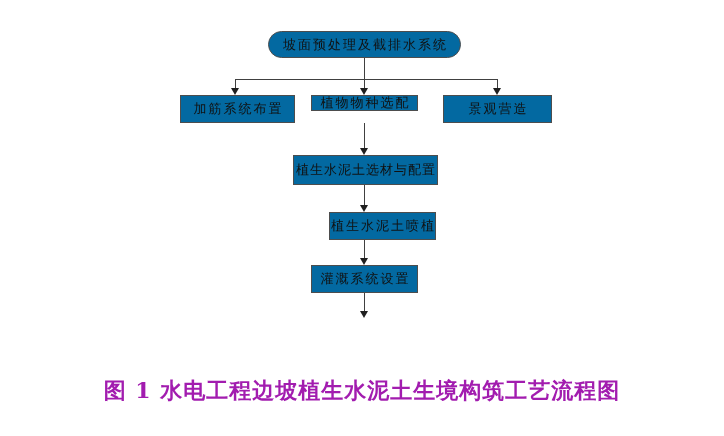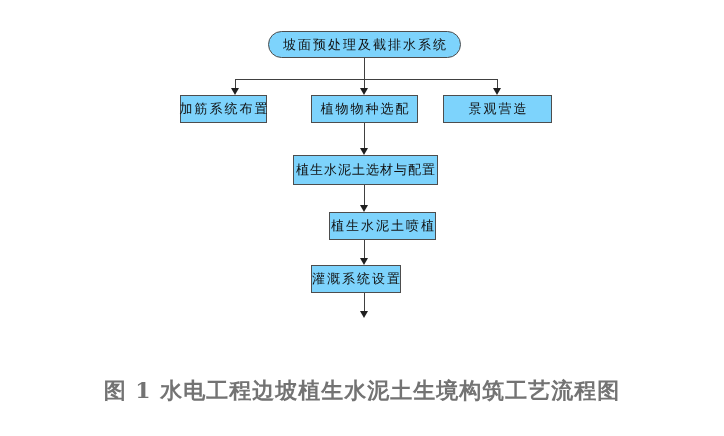--- a/index.html
+++ b/index.html
@@ -16,35 +16,35 @@
     font-family: "DejaVu Serif", "Liberation Serif", serif;
   }
   
   .node {
     position: absolute;
     box-sizing: border-box;
     display: flex;
     align-items: center;
     justify-content: center;
     border: 1px solid #4d4d4d;
-    background: #7dd3fc;
+    background: #0369a1;
     color: #111111;
     font-size: 13px;
     letter-spacing: 2px;
     white-space: nowrap;
     text-indent: 2px; 
   }
   .stadium { border-radius: 15px; }
   .n-start   { left: 268px; top: 31px;  width: 193px; height: 27px; }
-  .n-reinf   { left: 180px; top: 95px;  width: 87px; height: 28px; }
-  .n-plant   { left: 311px; top: 95px;  width: 107px; height: 28px; }
+  .n-reinf   { left: 180px; top: 95px;  width: 115px; height: 28px; }
+  .n-plant   { left: 311px; top: 95px;  width: 107px; height: 16px; }
   .n-scape   { left: 443px; top: 95px;  width: 109px; height: 28px; }
   .n-mater   { left: 293px; top: 155px; width: 145px; height: 30px; letter-spacing: 1px; text-indent: 1px; }
   .n-spray   { left: 329px; top: 212px; width: 107px; height: 28px; }
-  .n-irrig   { left: 311px; top: 265px; width: 90px; height: 28px; }
+  .n-irrig   { left: 311px; top: 265px; width: 107px; height: 28px; }
   .n-maint   { left: 268px; top: 318px; width: 190px; height: 29px; }
   
   .line {
     position: absolute;
     background: #404040;
   }
   .l-stem    { left: 364px; top: 58px;  width: 1px;   height: 21px; }
   .l-branch  { left: 235px; top: 79px;  width: 263px; height: 1px;  }
   .l-drop-a  { left: 235px; top: 79px;  width: 1px;   height: 11px; }
   .l-drop-b  { left: 364px; top: 79px;  width: 1px;   height: 11px; }
@@ -71,21 +71,21 @@
   
   .caption {
     position: absolute;
     left: 0;
     right: 0;
     top: 376px;
     text-align: center;
     font-size: 22px;
     font-weight: bold;
     letter-spacing: 1px;
-    color: #737373;
+    color: #a21caf;
   }
 </style>
 </head>
 <body>
 
 <div class="canvas">
 
   <div class="node stadium n-start">
     <span>坡面预处理及截排水系统</span>
   </div>

